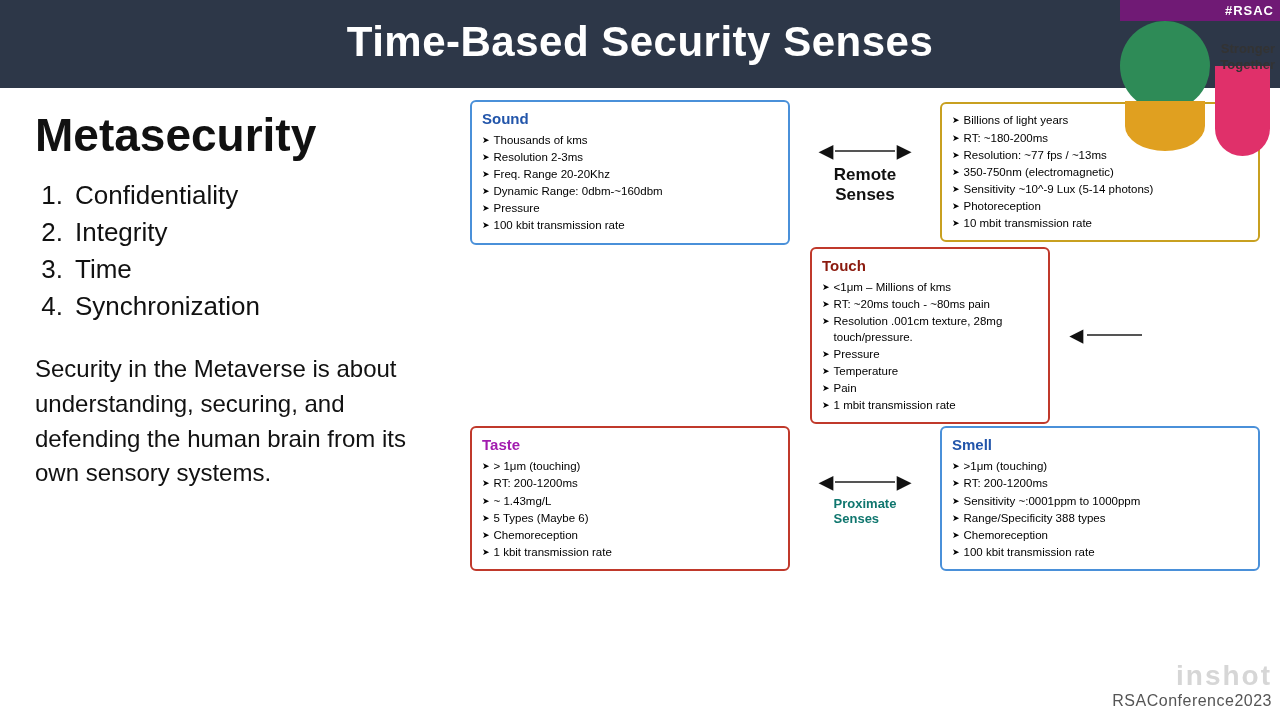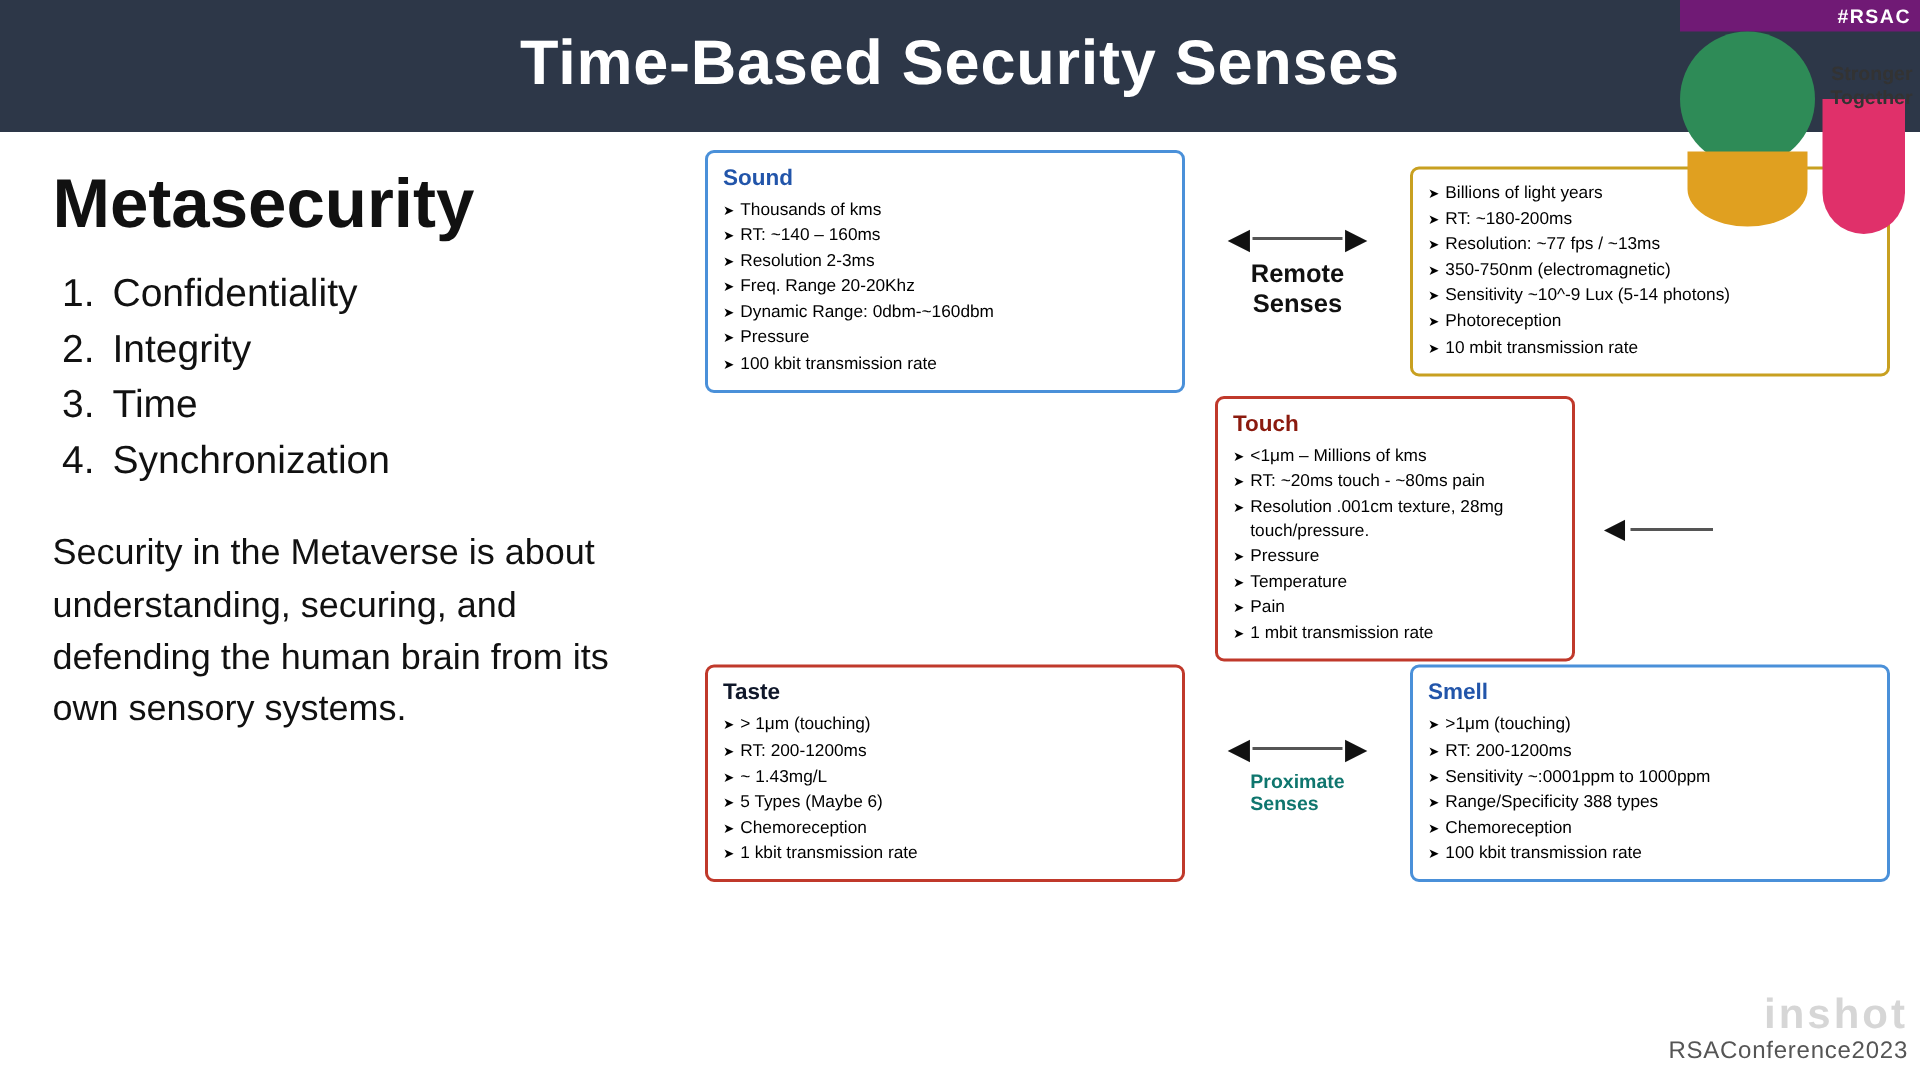--- a/index.html
+++ b/index.html
@@ -190,21 +190,21 @@
       justify-self: center;
     }
     .box-touch .sense-box-title { color: #8b1a0e; }
 
     
     .box-taste {
       border-color: #c0392b;
       grid-column: 1;
       grid-row: 3;
     }
-    .box-taste .sense-box-title { color: #0f172a; }
+    .box-taste .sense-box-title { color: #a21caf; }
 
     
     .box-smell {
       border-color: #4a90d9;
       grid-column: 3;
       grid-row: 3;
     }
     .box-smell .sense-box-title { color: #2255aa; }
 
     
@@ -336,21 +336,20 @@
       <div class="body-text">Security in the Metaverse is about understanding, securing, and defending the human brain from its own sensory systems.</div>
     </div>
 
     <div class="right-panel-inner">
 
       <div class="row1">
         <div class="sense-box box-sound">
           <div class="sense-box-title">Sound</div>
           <ul>
           <li>Thousands of kms</li>
-              <li>RT: ~140 – 160ms</li>
               <li>Resolution 2-3ms</li>
               <li>Freq. Range 20-20Khz</li>
               <li>Dynamic Range: 0dbm-~160dbm</li>
               <li>Pressure</li>
               <li>100 kbit transmission rate</li>
             </ul>
         </div>
         <div class="arrow-center arrow-label">
           <div class="arrow-line">
             <span>◀</span>

